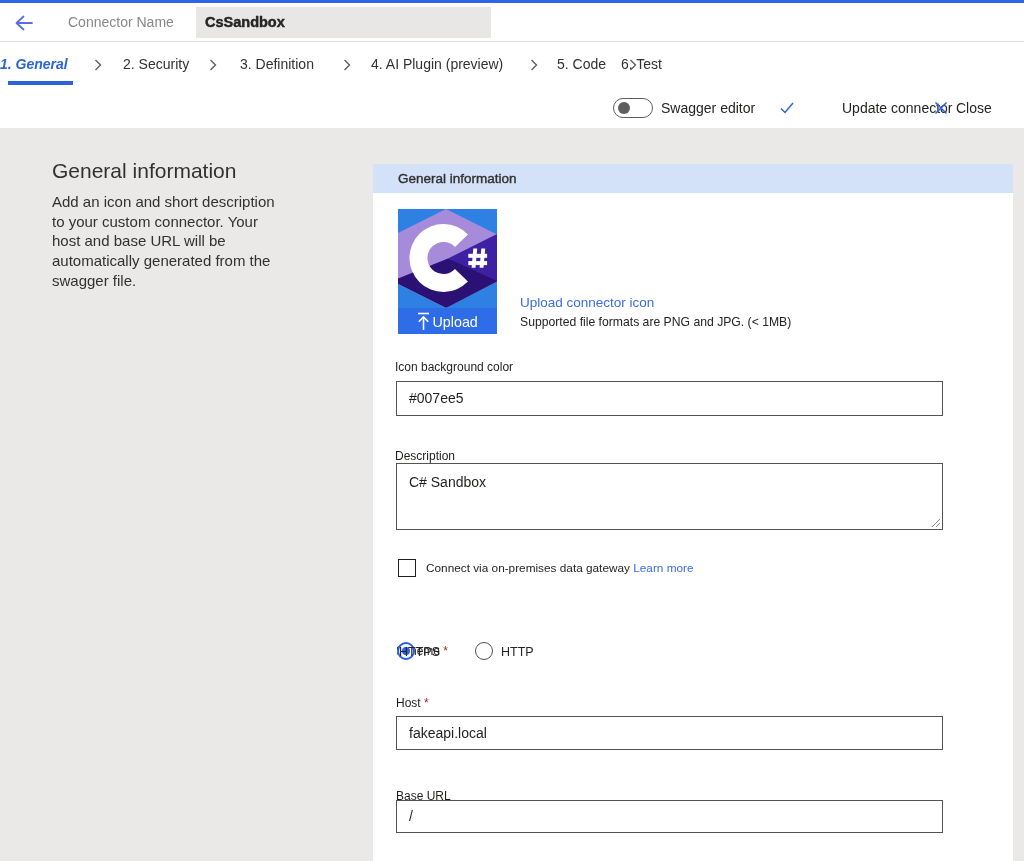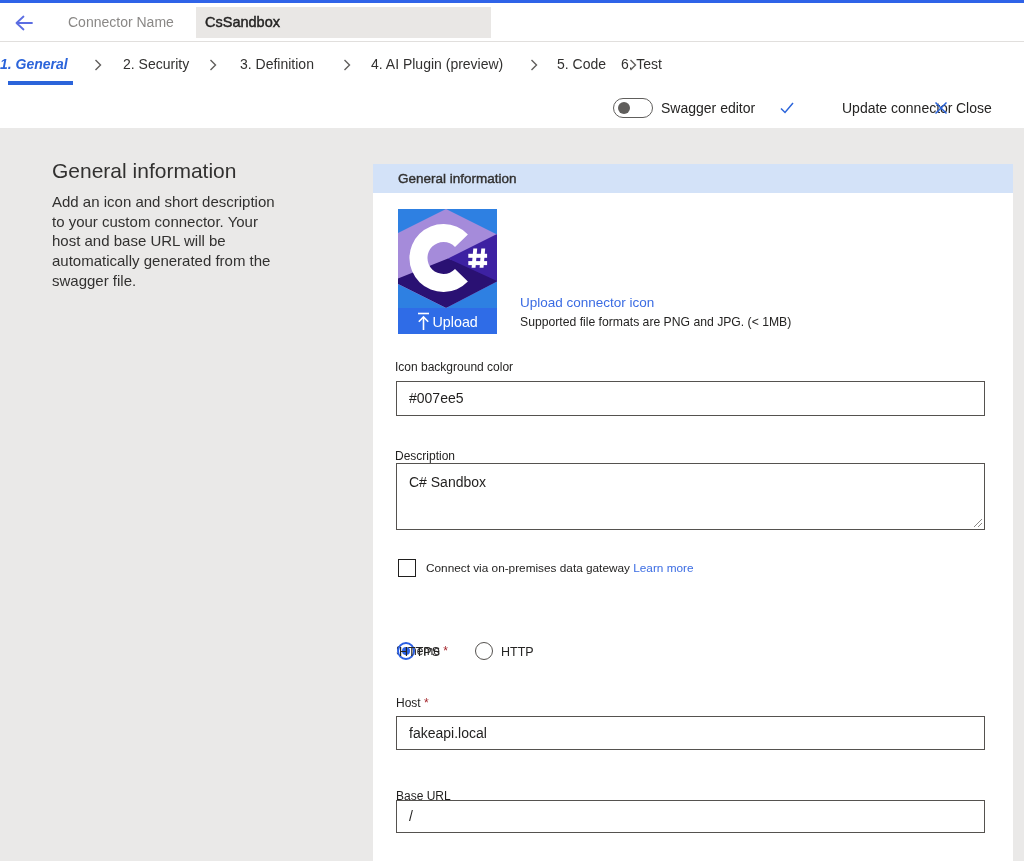--- a/index.html
+++ b/index.html
@@ -4,39 +4,39 @@
 <style>
   * { margin:0; padding:0; box-sizing:border-box; }
   html,body { width:1024px; height:861px; overflow:hidden; }
   body { font-family:"Liberation Sans", sans-serif; background:#eae9e8; position:relative; }
   .abs { position:absolute; }
   .topblue { left:0; top:0; width:1024px; height:3px; background:#2f63e8; }
   .header { left:0; top:3px; width:1024px; height:39px; background:#fff; border-bottom:1px solid #e1dfdd; }
   .tab { left:196px; top:7px; width:295px; height:31px; background:#e9e7e5; }
   .backarrow { left:14px; top:15px; }
   .connname { left:68px; top:3px; height:39px; line-height:39px; font-size:14px; color:#8a8886; }
-  .tabtext { left:205px; top:7px; height:37px; line-height:31px; font-size:14.5px; font-weight:400; -webkit-text-stroke:0.45px #252423; color:#252423; }
+  .tabtext { left:205px; top:7px; height:37px; line-height:31px; font-size:14.5px; font-weight:700; -webkit-text-stroke:0.45px #252423; color:#252423; }
   .wizrow { left:0; top:42px; width:1024px; height:46px; background:#fff; }
   .step { top:42px; height:46px; line-height:44px; font-size:14px; color:#323130; white-space:nowrap; }
   .step.active { color:#2b64da; font-weight:700; }
   .chev { top:59px; }
   .underline { left:8px; top:81px; width:65px; height:4px; background:#2b64da; }
   .btnrow { left:0; top:88px; width:1024px; height:40px; background:#fff; }
   .toggle { left:613px; top:98px; width:40px; height:20px; border:1px solid #605e5c; border-radius:10px; background:#fff; }
   .knob { left:4px; top:3px; width:12px; height:12px; border-radius:50%; background:#605e5c; position:absolute; }
   .btxt { top:88px; height:40px; line-height:40px; font-size:14px; color:#252423; white-space:nowrap; }
   .leftcol-h { left:52px; top:159px; font-size:21px; color:#323130; font-weight:400; }
   .leftcol-p { left:52px; top:192px; width:280px; font-size:15px; line-height:19.7px; color:#323130; }
   .panel { left:373px; top:164px; width:640px; height:697px; background:#fff; }
   .panelhead { left:373px; top:164px; width:640px; height:29px; background:#d3e2f8; }
   .panelhead-t { left:398px; top:164px; height:29px; line-height:29px; font-size:13.5px; font-weight:400; -webkit-text-stroke:0.4px #323130; color:#323130; }
   .uplink { left:520px; top:295px; font-size:13.5px; color:#3b6ce3; }
   .upsub { left:520px; top:315px; font-size:12.2px; color:#252423; }
   .lbl { font-size:12px; color:#201f1e; }
-  .input { left:396px; width:589px; background:#fff; border:1px solid #55524f; font-size:14px; color:#201f1e; }
+  .input { left:396px; width:547px; background:#fff; border:1px solid #55524f; font-size:14px; color:#201f1e; }
   .itext { position:absolute; left:12px; }
   .cbox { left:398px; top:559px; width:18px; height:18px; border:1px solid #201f1e; background:#fff; }
   .cblabel { left:426px; top:561px; font-size:11.8px; color:#252423; }
   .radio { top:642px; width:18px; height:18px; border-radius:50%; position:absolute; }
   .rlabel { top:645px; font-size:12.5px; color:#252423; position:absolute; }
 </style>
 </head>
 <body>
   <div class="abs topblue"></div>
   <div class="abs header"></div>

